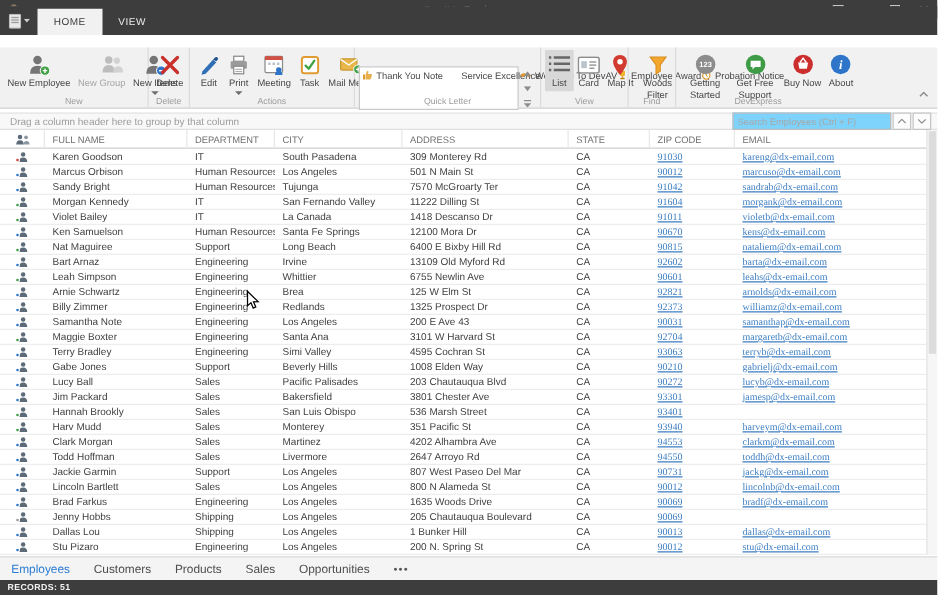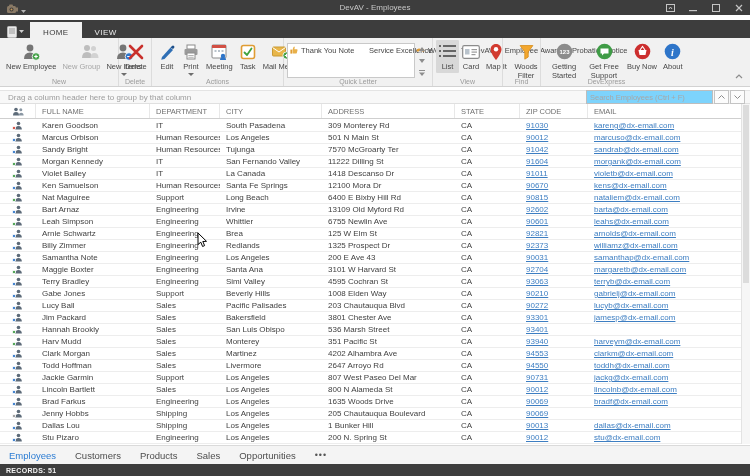--- a/index.html
+++ b/index.html
@@ -7,57 +7,57 @@
   body { font-family:"Liberation Sans",sans-serif; position:relative; overflow:hidden; background:#fff; -webkit-font-smoothing:antialiased; }
 
   
   .titlebar { position:absolute; top:0; left:0; right:0; height:15px; background:#3d3d3d; }
   .qat { position:absolute; left:7px; top:0; height:15px; display:flex; align-items:center; gap:3px; }
   .title { position:absolute; left:0; right:0; top:0; height:15px; text-align:center; color:#c8c8c8; font-size:8px; line-height:15px; }
   .winbtns { position:absolute; right:6px; top:0; height:15px; display:flex; align-items:center; gap:13px; }
   .winbtn { width:10px; height:10px; display:flex; align-items:center; justify-content:center; }
 
   
-  .tabrow { position:absolute; top:20px; left:0; right:0; height:23px; background:#3d3d3d; display:flex; align-items:flex-end; }
+  .tabrow { position:absolute; top:5px; left:0; right:0; height:23px; background:#3d3d3d; display:flex; align-items:flex-end; }
   .appbtn { width:30px; height:23px; display:flex; align-items:center; justify-content:center; gap:2px; }
   .rtab { height:21px; padding:0 13px; display:flex; align-items:center; color:#ececec; font-size:8px; letter-spacing:.4px; }
   .rtab.active { background:#f1f1f1; color:#3a3a3a; }
 
   
   .ribbon { position:absolute; top:38px; left:0; right:0; height:49px; background:#f1f1f1; border-bottom:1px solid #d2d2d2; display:flex; }
   .rgroup { position:relative; height:100%; border-right:1px solid #dcdcdc; padding:2px 3px 11px 3px; display:flex; align-items:flex-start; }
   .rgroup .caption { position:absolute; bottom:0; left:0; right:0; text-align:center; font-size:7px; color:#9b9b9b; padding-bottom:1px; }
   .rbtn { display:flex; flex-direction:column; align-items:center; padding:1px 3px; color:#474747; font-size:7.5px; line-height:1.15; text-align:center; }
   .rbtn .ic { height:21px; display:flex; align-items:center; justify-content:center; margin-bottom:1px; }
   .rbtn .lbl { white-space:nowrap; }
   .rbtn .lbl.wrap { white-space:normal; width:34px; }
   .rbtn.disabled { color:#a6a6a6;align-items:flex-end; }
   .rbtn.selected { background:#d8d8d8; border-radius:1px; }
   .dcaret { width:0; height:0; border-left:3px solid transparent; border-right:3px solid transparent; border-top:3px solid #6d6d6d; margin-top:1px; }
-  .gallery { display:flex; margin-top:3px; }
+  .gallery { display:flex; margin-top:13px; }
   .gbox { width:128px; height:35px; background:#fff; border:1px solid #c9c9c9; display:grid; grid-template-columns:76px 50px; grid-auto-rows:10.5px; grid-auto-flow:column; padding:1px 2px; align-content:start; }
   .gitem { display:flex; align-items:center; gap:3px; font-size:7.5px; color:#474747; white-space:nowrap; }
   .gscroll { display:flex; flex-direction:column; margin-left:1px; width:11px; }
   .gsbtn { height:12px; display:flex; align-items:center; justify-content:center; }
   .ribbon-collapse { position:absolute; right:7px; bottom:3px; }
 
   
   .grouppanel { position:absolute; top:90px; left:0; right:0; height:14px; background:#f8f8f8; border-top:1px solid #e4e4e4; border-bottom:1px solid #e0e0e0; display:flex; align-items:center; color:#9c9c9c; font-size:8px; padding-left:8px; }
   .searchbox { position:absolute; top:90px; right:37px; width:127px; height:14px; border:1px solid #bdbdbd; background:#7dd3fc; font-size:7.5px; color:#6a6a6a; padding:0 3px; font-family:"Liberation Sans",sans-serif; outline:none; }
   .searchbox::placeholder { color:#a7a7a7; }
   .snav { position:absolute; top:90px; width:15px; height:14px; background:#fcfcfc; border:1px solid #c4c4c4; display:flex; align-items:center; justify-content:center; }
   .snav.up { right:21px; } .snav.down { right:5px; }
 
   
   .ghead { position:absolute; top:104px; left:0; right:9px; height:15px; background:#fff; border-bottom:1px solid #cfcfcf; display:flex; }
   .hcell { border-right:1px solid #e8e8e8; display:flex; align-items:center; padding-left:6px; font-size:7.5px; color:#707070; white-space:nowrap; overflow:hidden; }
   .gbody { position:absolute; top:120px; left:0; right:9px; }
   .grow { display:flex; height:12px; border-bottom:1px solid #ededed; background:#fff; }
   .cell { padding-left:6px; font-size:8px; color:#3f3f3f; display:flex; align-items:center; white-space:nowrap; overflow:hidden; }
-  .cell.link { color:#3d7ec2; text-decoration:underline; }
+  .cell.link { color:#3d7ec2; text-decoration:underline;font-family:Liberation Serif, serif; }
   .c0 { width:36px; justify-content:center; padding-left:0; position:relative; }
   .c1 { width:114px; } .c2 { width:70px; } .c3 { width:102px; } .c4 { width:133px; }
   .c5 { width:65px; } .c6 { width:68px; } .c7 { flex:1; }
   .pdot { position:absolute; width:3.5px; height:3.5px; border-radius:50%; left:12px; bottom:1.5px; border:.5px solid #fff; }
   .vscroll { position:absolute; top:104px; right:0; width:9px; height:340px; background:#f6f6f6; border-left:1px solid #e3e3e3; }
   .vthumb { position:absolute; top:1px; left:1px; width:6px; height:178px; background:#dcdcdc; }
 
   
   .vtabs { position:absolute; left:0; right:0; bottom:12px; height:19px; background:#f4f4f4; border-top:1px solid #dadada; display:flex; align-items:center; gap:19px; padding-left:9px; font-size:9.5px; color:#4d4d4d; }
   .vtab.active { color:#2b7cd3; }

